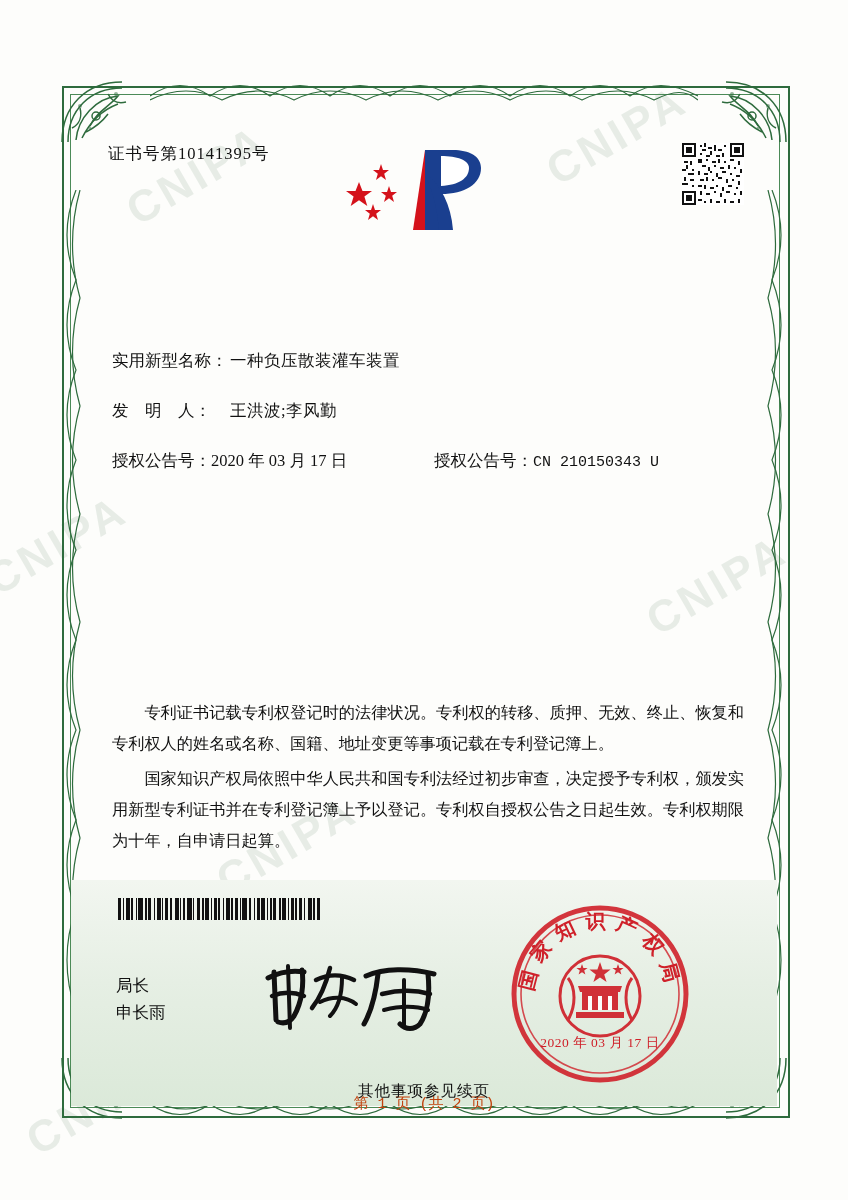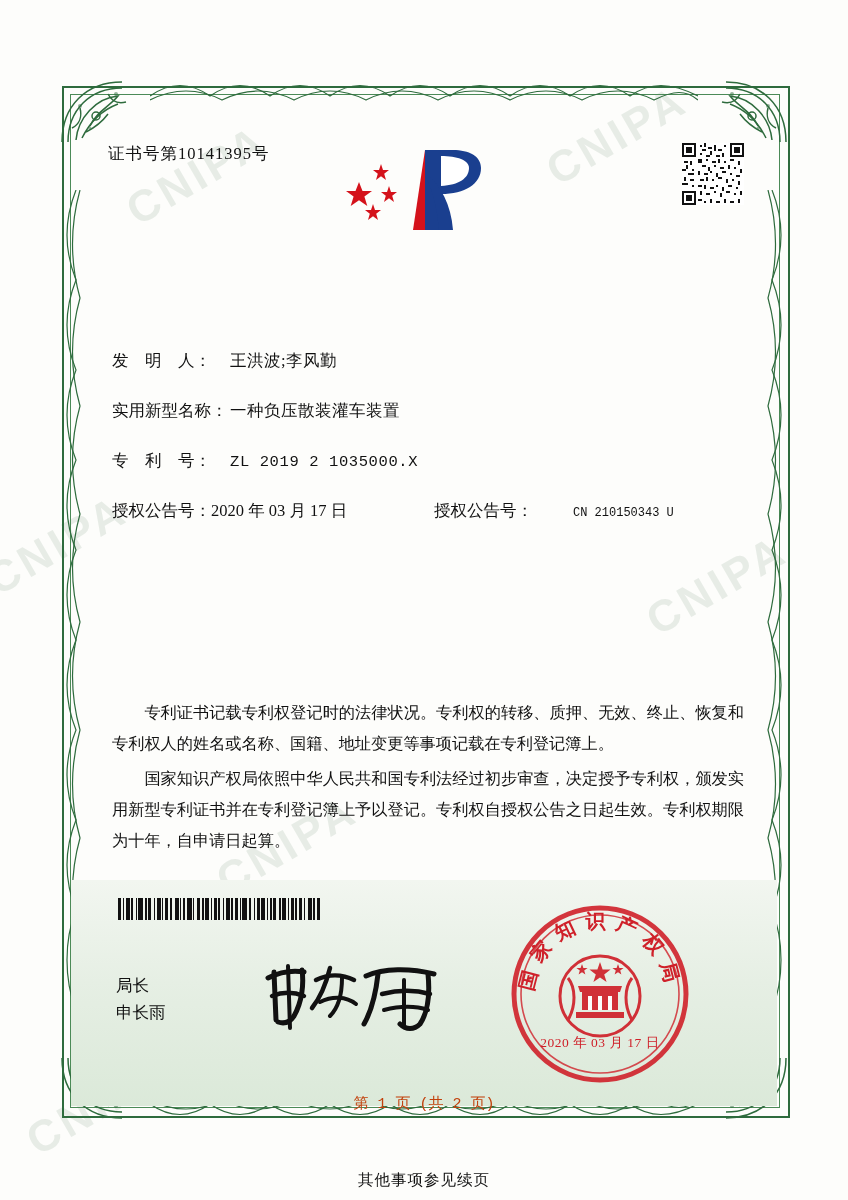--- a/index.html
+++ b/index.html
@@ -161,22 +161,21 @@
     font-size: 16.5px;
     color: #111;
   }
   .row-pub .second {
     position: absolute;
     left: 322px;
     top: 0;
   }
   .row-pub .second .mono {
     font-family: "Liberation Mono", "DejaVu Sans Mono", monospace;
-    font-size: 12px;
-    margin-left: 40px;
+    font-size: 15px;
   }
   .paras {
     position: absolute;
     left: 112px;
     top: 698px;
     width: 632px;
     font-size: 16.2px;
     line-height: 31px;
     color: #111;
     text-align: justify;
@@ -250,21 +249,21 @@
     top: 1094px;
     text-align: center;
     font-size: 15px;
     color: #c2410c;
     z-index: 6;
     font-family: Liberation Mono, monospace;
   }
   .footnote {
     position: absolute;
     left: 0; right: 0;
-    top: 1170px;
+    top: 1081px;
     text-align: center;
     font-size: 15.5px;
     color: #111;
     letter-spacing: 1px;
     z-index: 6;
   }
 </style>
 </head>
 <body>
 
@@ -506,27 +505,24 @@
         <path d="M112 14 L112 44 C130 43, 140 36, 140 26 C140 18, 128 14, 112 14 Z" fill="#ffffff"></path>
 
         <path d="M96 8 L96 88 L84 88 Z" fill="#d4121b"></path>
         <path d="M96 30 C112 44, 122 62, 124 88 L110 88 C108 66, 104 48, 96 34 Z" fill="#1a3f8f"></path>
       </svg>
     </div>
 
 
     <div class="fields">
       <div class="field">
-        <span class="lbl">发　明　人：</span><span class="val">王洪波;李风勤</span>
-      </div>
-      <div class="field">
         <span class="lbl">实用新型名称：</span><span class="val">一种负压散装灌车装置</span>
       </div>
       <div class="field">
-        <span class="lbl">专　利　号：</span><span class="val mono">ZL 2019 2 1035000.X</span>
+        <span class="lbl">发　明　人：</span><span class="val">王洪波;李风勤</span>
       </div>
       <div class="row-pub">
         <span class="lbl">授权公告号：</span><span class="val">2020 年 03 月 17 日</span>
         <span class="second">
           <span>授权公告号：</span><span class="mono">CN 210150343 U</span>
         </span>
       </div>
     </div>
 
     <div class="paras">

